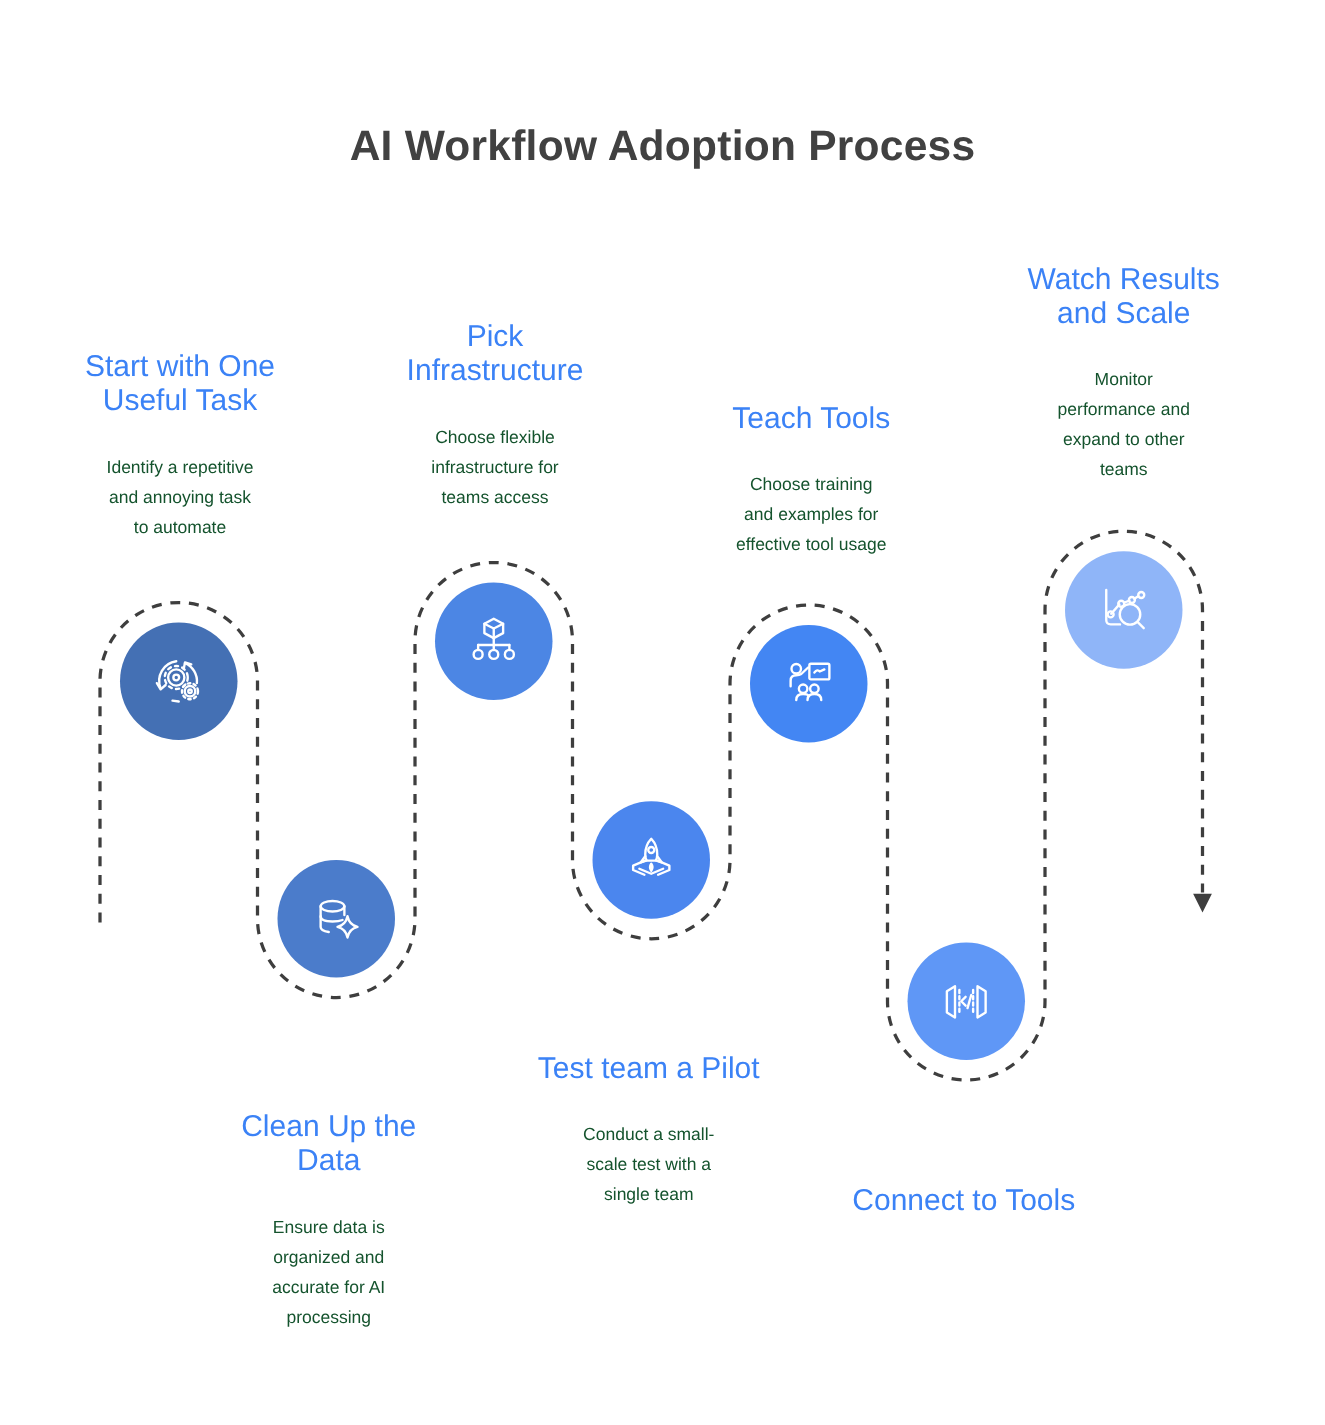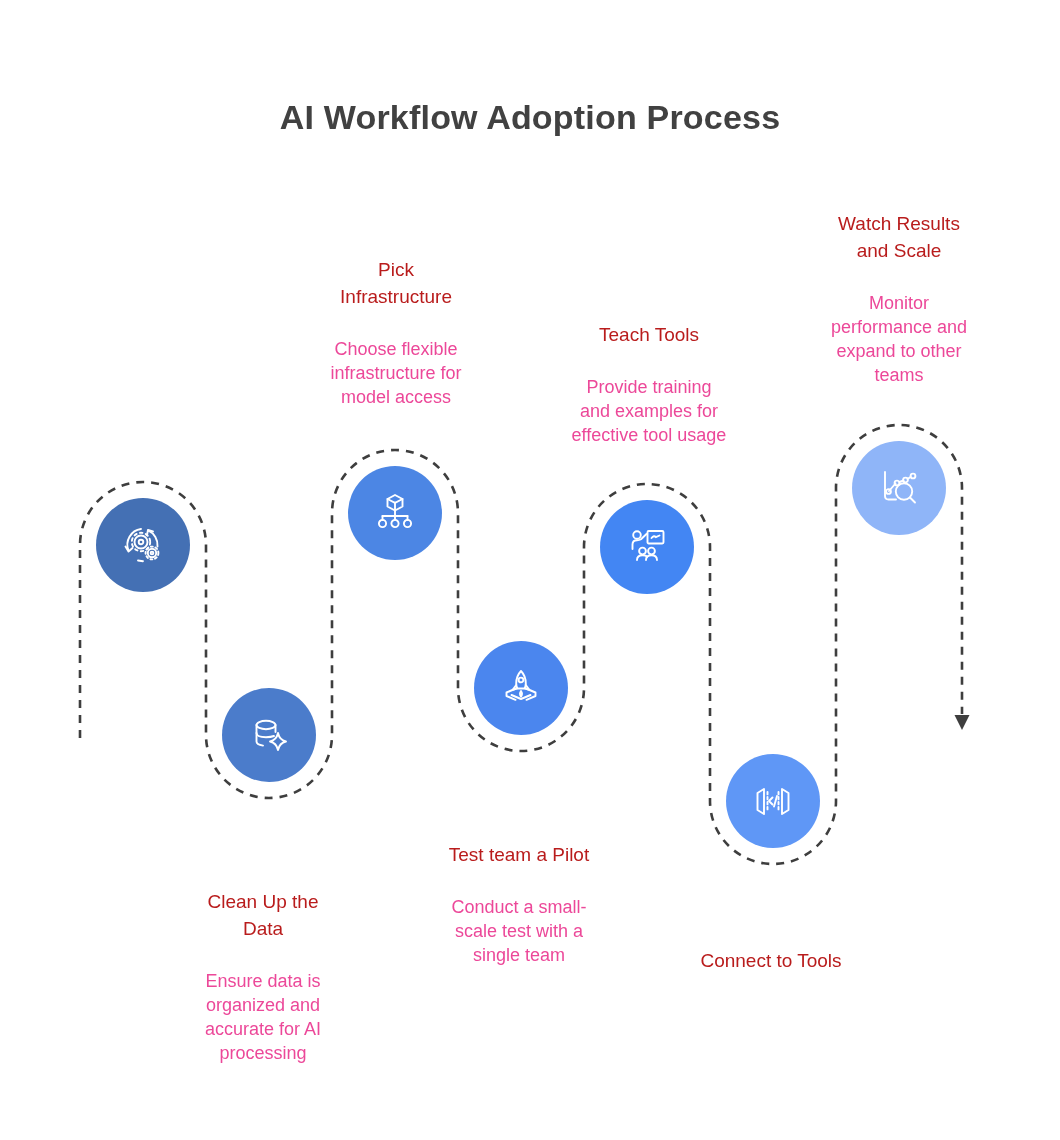--- a/index.html
+++ b/index.html
@@ -1,22 +1,22 @@
 <!DOCTYPE html>
 <html><head>
 <meta charset="utf-8">
 <style>
   html,body{margin:0;padding:0;background:#ffffff;}
   body{width:1060px;height:1140px;position:relative;font-family:"Liberation Sans",sans-serif;overflow:hidden;}
   .canvas{position:absolute;inset:0;}
   .main-title{position:absolute;top:98px;left:0;width:1060px;text-align:center;
     font-size:34px;font-weight:bold;color:#414141;letter-spacing:.2px;}
   .step-text{position:absolute;text-align:center;white-space:pre-line;}
-  .step-title{font-size:19px;line-height:27px;color:#b91c1c;}
-  .step-desc{font-size:18px;line-height:24px;color:#ec4899;margin-top:9px;}
+  .step-title{font-size:24px;line-height:27px;color:#3b82f6;}
+  .step-desc{font-size:14px;line-height:24px;color:#14532d;margin-top:9px;}
   svg{position:absolute;top:0;left:0;}
   .iconstroke{fill:none;stroke-width:1.9;stroke-linecap:round;stroke-linejoin:round;}
 </style>
 </head>
 <body>
 
 <div class="canvas">
 
   <div class="main-title">AI Workflow Adoption Process</div>
 
@@ -123,32 +123,39 @@
         <circle cx="-10.5" cy="3.5" r="2.4"></circle>
         <circle cx="-2" cy="-5" r="2.4"></circle>
         <circle cx="6.5" cy="-8" r="2.4"></circle>
         <circle cx="14" cy="-12" r="2.4"></circle>
         <circle cx="5" cy="3.5" r="8.2"></circle>
         <path d="M 11 9.5 L 16 14.5"></path>
       </g>
     </g>
   </svg>
 
+  <div class="step-text" style="left:34px;top:262px;width:220px;">
+    <div class="step-title">Start with One
+Useful Task</div>
+    <div class="step-desc">Identify a repetitive
+and annoying task
+to automate</div>
+  </div>
 
   <div class="step-text" style="left:286px;top:238px;width:220px;">
     <div class="step-title">Pick
 Infrastructure</div>
     <div class="step-desc">Choose flexible
 infrastructure for
-model access</div>
+teams access</div>
   </div>
 
   <div class="step-text" style="left:539px;top:303px;width:220px;">
     <div class="step-title">Teach Tools</div>
-    <div class="step-desc">Provide training
+    <div class="step-desc">Choose training
 and examples for
 effective tool usage</div>
   </div>
 
   <div class="step-text" style="left:789px;top:192px;width:220px;">
     <div class="step-title">Watch Results
 and Scale</div>
     <div class="step-desc">Monitor
 performance and
 expand to other

